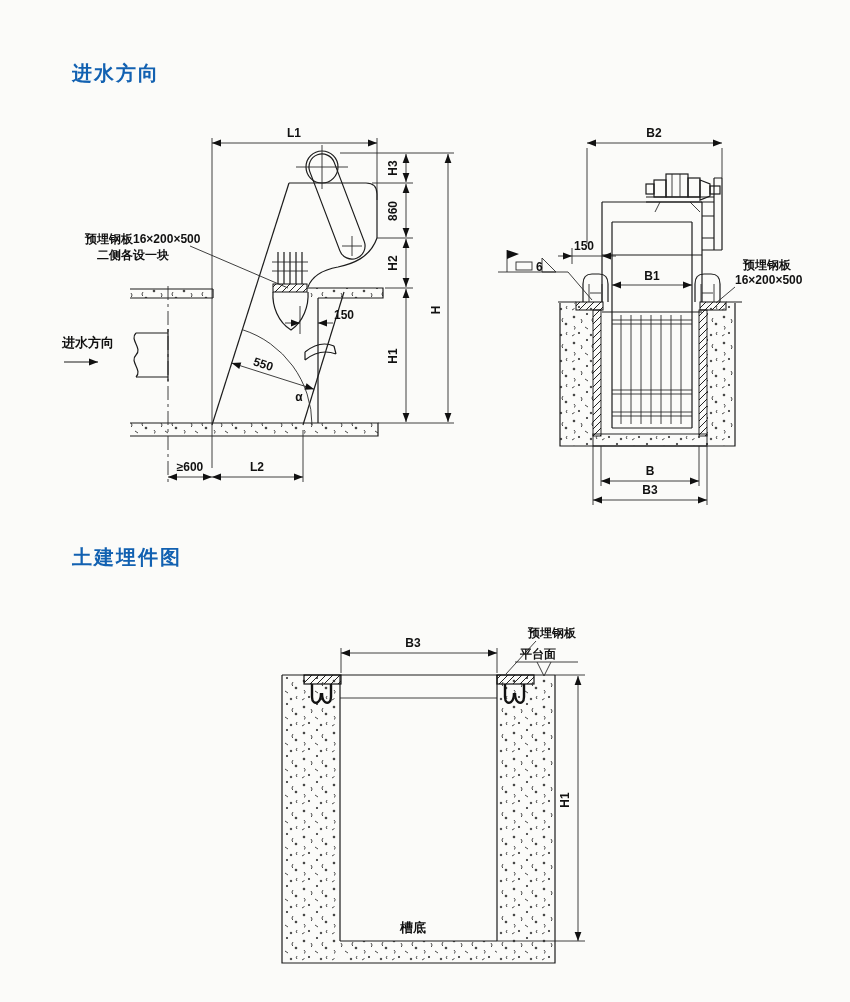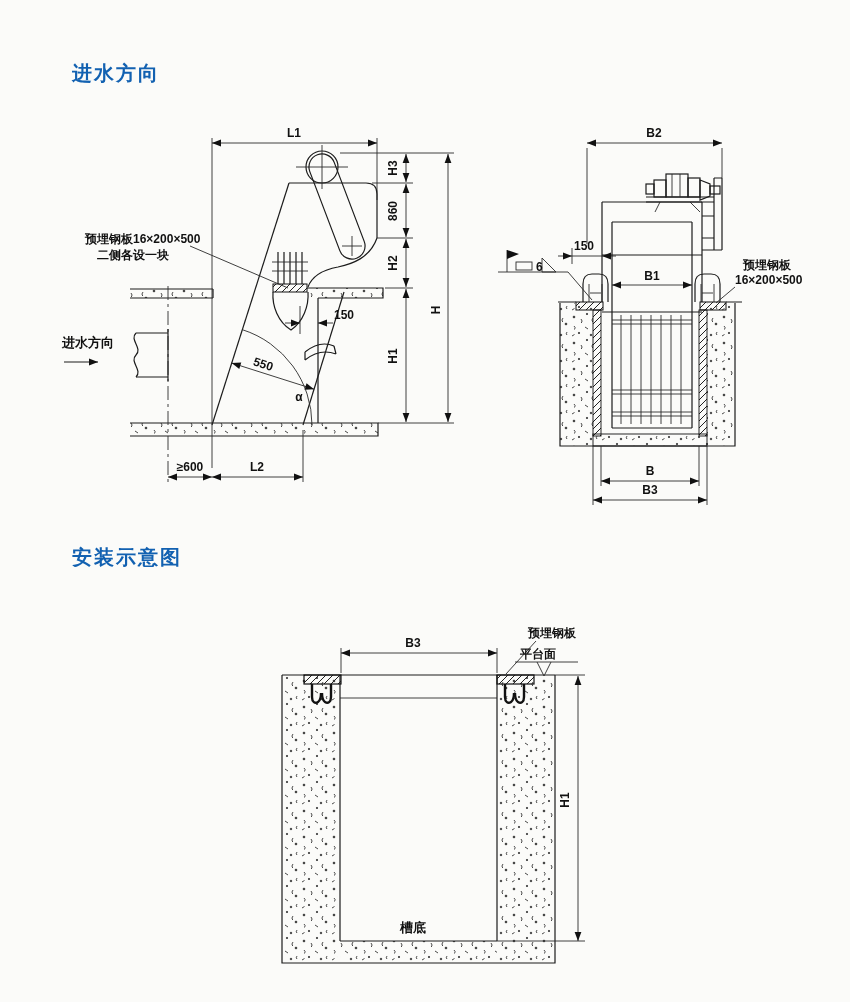--- a/index.html
+++ b/index.html
@@ -21,21 +21,21 @@
   .cn{font-size:12px;font-weight:bold;fill:#111;}
   .cnl{font-size:13px;font-weight:bold;fill:#111;}
   .thk{stroke:#111;stroke-width:2.4;fill:none;}
 </style>
 </head>
 <body>
 
 <div class="page">
 
   <div class="title t1">进水方向</div>
-  <div class="title t2">安装示意图</div>
+  <div class="title t2">土建埋件图</div>
 
   <svg class="sheet" viewBox="0 0 850 1002">
     <defs>
       <marker id="arr" viewBox="0 0 10 8" refX="9.4" refY="4" markerWidth="10" markerHeight="8" orient="auto-start-reverse" markerUnits="userSpaceOnUse">
         <path d="M0.4,0.6 L9.4,4 L0.4,7.4 z" fill="#111"></path>
       </marker>
       <pattern id="hatch" width="7" height="7" patternUnits="userSpaceOnUse">
         <path d="M0,7 L7,0" stroke="#222" stroke-width="1"></path>
       </pattern>
       <pattern id="stip" width="30" height="26" patternUnits="userSpaceOnUse">

